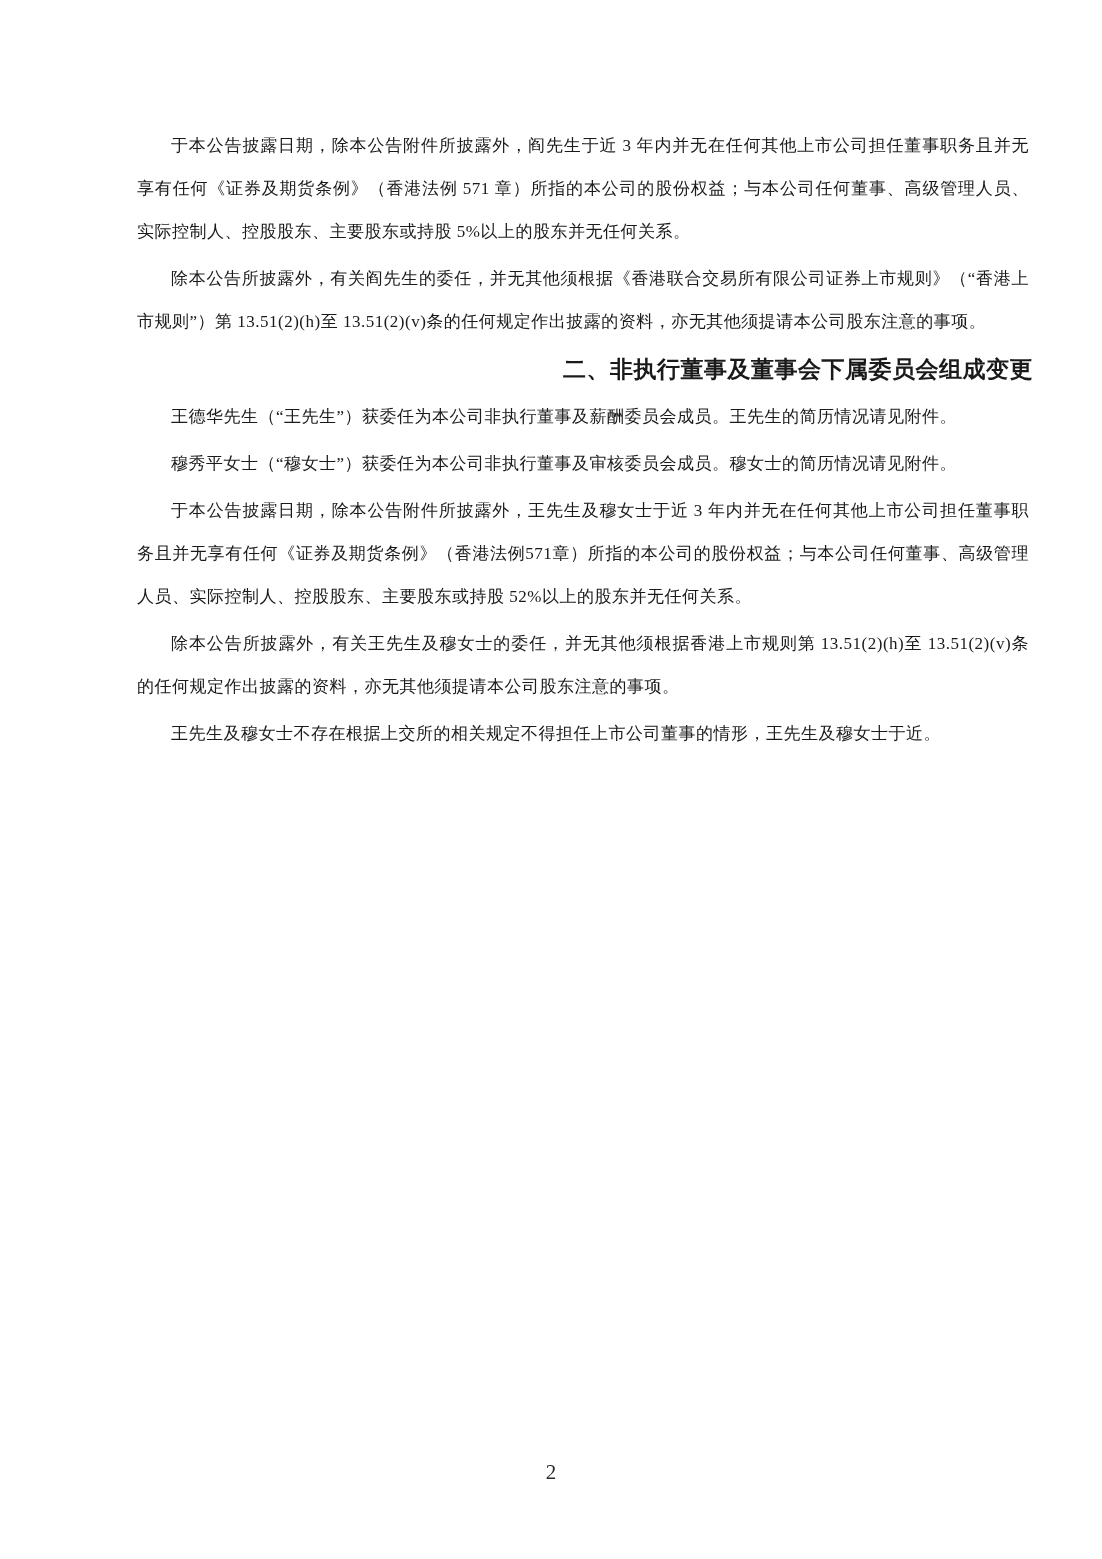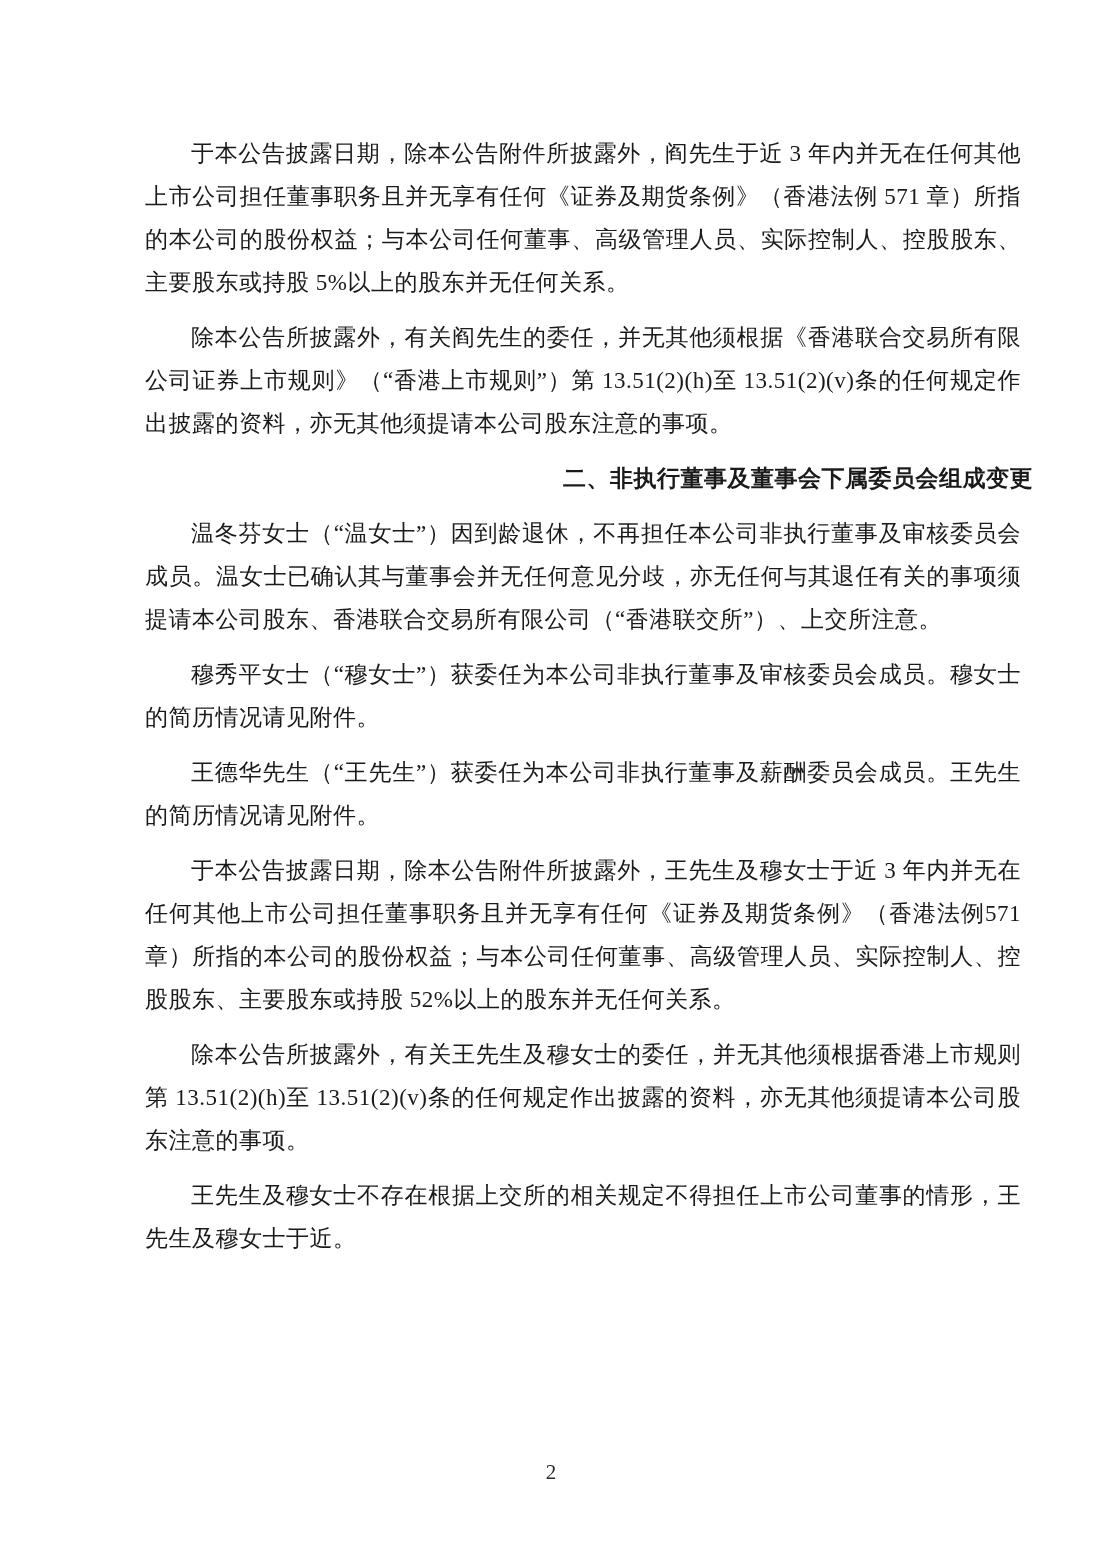--- a/index.html
+++ b/index.html
@@ -20,22 +20,22 @@
     background: #ffffff;
     overflow: hidden;
   }
   .content {
     position: absolute;
     left: 133px;
     top: 120px;
     width: 900px;
   }
   .para {
-    margin: 12px;
-    font-size: 23px;
+    margin: 4px;
+    font-size: 17px;
     line-height: 43px;
     text-align: justify;
     text-indent: 2em;
     letter-spacing: 0.5px;
   }
   .heading {
     margin: 5px 0 4px 0;
     font-size: 23px;
     line-height: 43px;
     text-indent: 2em;
@@ -54,21 +54,20 @@
   }
 </style>
 </head>
 <body>
 
 <div class="page">
   <div class="content">
     <p class="para">于本公告披露日期，除本公告附件所披露外，阎先生于近 3 年内并无在任何其他上市公司担任董事职务且并无享有任何《证券及期货条例》（香港法例 571 章）所指的本公司的股份权益；与本公司任何董事、高级管理人员、实际控制人、控股股东、主要股东或持股 5%以上的股东并无任何关系。</p>
     <p class="para">除本公告所披露外，有关阎先生的委任，并无其他须根据《香港联合交易所有限公司证券上市规则》（“香港上市规则”）第 13.51(2)(h)至 13.51(2)(v)条的任何规定作出披露的资料，亦无其他须提请本公司股东注意的事项。</p>
     <h2 class="heading">二、非执行董事及董事会下属委员会组成变更</h2>
-    <p class="para">温冬芬女士（“温女士”）因到龄退休，不再担任本公司非执行董事及审核委员会成员。温女士已确认其与董事会并无任何意见分歧，亦无任何与其退任有关的事项须提请本公司股东、香港联合交易所有限公司（“香港联交所”）、上交所注意。</p>
+    <p class="para">王德华先生（“王先生”）获委任为本公司非执行董事及薪酬委员会成员。王先生的简历情况请见附件。</p>
     <p class="para">穆秀平女士（“穆女士”）获委任为本公司非执行董事及审核委员会成员。穆女士的简历情况请见附件。</p>
-    <p class="para">王德华先生（“王先生”）获委任为本公司非执行董事及薪酬委员会成员。王先生的简历情况请见附件。</p>
     <p class="para">于本公告披露日期，除本公告附件所披露外，王先生及穆女士于近 3 年内并无在任何其他上市公司担任董事职务且并无享有任何《证券及期货条例》（香港法例571章）所指的本公司的股份权益；与本公司任何董事、高级管理人员、实际控制人、控股股东、主要股东或持股 52%以上的股东并无任何关系。</p>
     <p class="para">除本公告所披露外，有关王先生及穆女士的委任，并无其他须根据香港上市规则第 13.51(2)(h)至 13.51(2)(v)条的任何规定作出披露的资料，亦无其他须提请本公司股东注意的事项。</p>
     <p class="para">王先生及穆女士不存在根据上交所的相关规定不得担任上市公司董事的情形，王先生及穆女士于近。</p>
   </div>
   <div class="footer">2</div>
 </div>
 
 </body></html>

